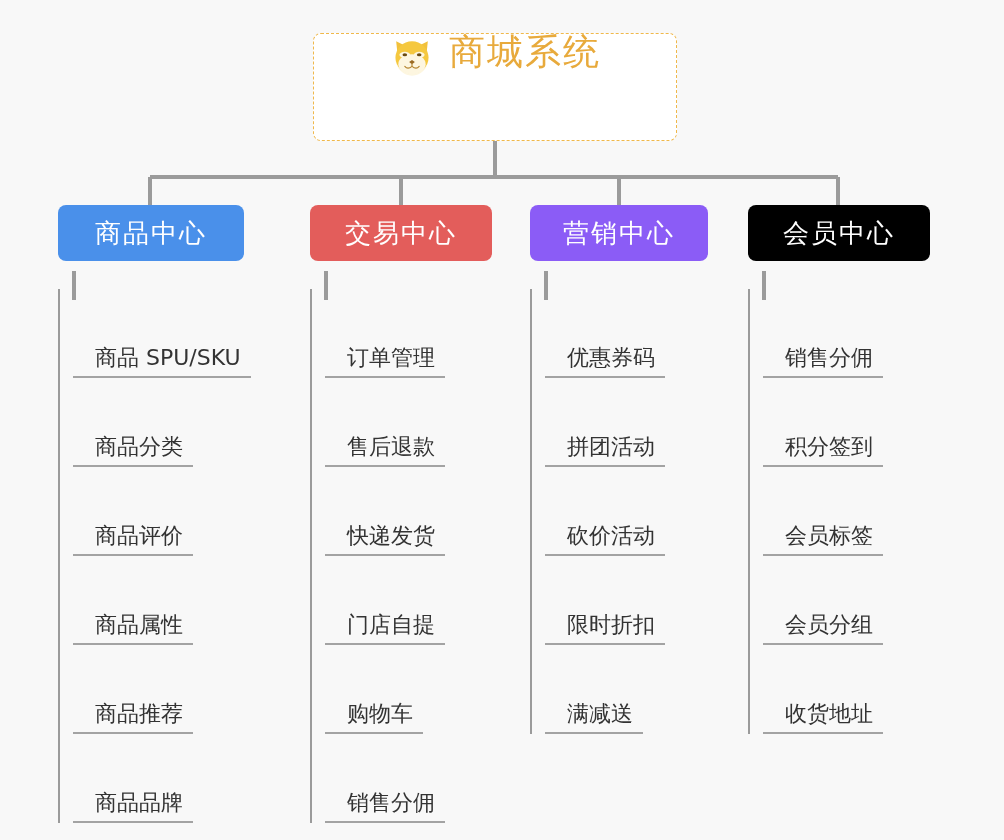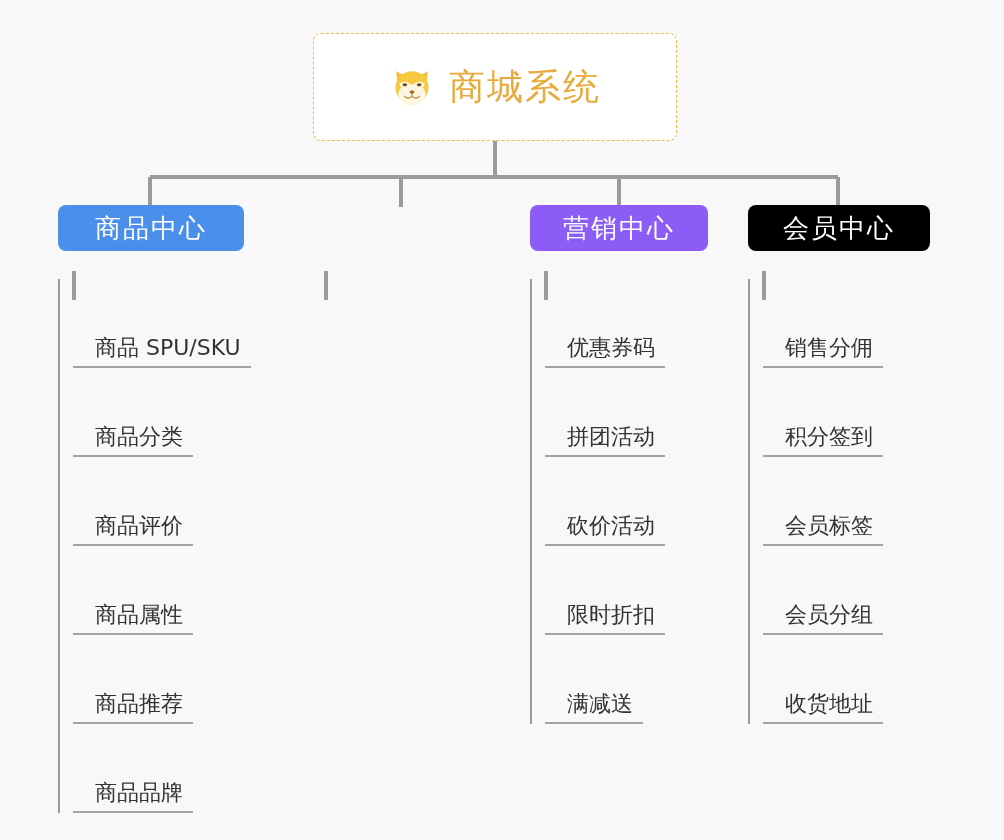--- a/index.html
+++ b/index.html
@@ -24,21 +24,20 @@
     position: absolute;
     left: 313px;
     top: 33px;
     width: 364px;
     height: 108px;
     box-sizing: border-box;
     background: #ffffff;
     border: 1px dashed #f0b84a;
     border-radius: 8px;
     display: flex;
-    align-items: center;
     justify-content: center;
     gap: 14px;
   }
   .root-title {
     font-size: 36px;
     color: #e8aa3c;
     letter-spacing: 2px;
     line-height: 1;
     font-family: "DejaVu Sans", "Liberation Sans", sans-serif;
   }
@@ -58,21 +57,21 @@
     height: 840px;
     pointer-events: none;
   }
 
   
   .branch {
     position: absolute;
     top: 205px;
   }
   .branch-header {
-    height: 46px;
+    height: 56px;
     box-sizing: border-box;
     border-radius: 8px;
     display: flex;
     align-items: center;
     justify-content: center;
     color: #ffffff;
     font-size: 26px;
     letter-spacing: 2px;
     font-family: "DejaVu Sans", "Liberation Sans", sans-serif;
   }
@@ -181,20 +180,45 @@
         </div>
       <div class="leaf">
           <span class="leaf-label">商品推荐</span>
         </div>
       <div class="leaf">
           <span class="leaf-label">商品品牌</span>
         </div>
     </div>
   </div>
 
+  <div class="branch branch-1">
+    <div class="branch-header" style="background:#e35d5b">
+      <span>交易中心</span>
+    </div>
+    <div class="branch-items">
+      <div class="leaf">
+          <span class="leaf-label">订单管理</span>
+        </div>
+      <div class="leaf">
+          <span class="leaf-label">售后退款</span>
+        </div>
+      <div class="leaf">
+          <span class="leaf-label">快递发货</span>
+        </div>
+      <div class="leaf">
+          <span class="leaf-label">门店自提</span>
+        </div>
+      <div class="leaf">
+          <span class="leaf-label">购物车</span>
+        </div>
+      <div class="leaf">
+          <span class="leaf-label">销售分佣</span>
+        </div>
+    </div>
+  </div>
 
   <div class="branch branch-2">
     <div class="branch-header" style="background:#8b5cf6">
       <span>营销中心</span>
     </div>
     <div class="branch-items">
       <div class="leaf">
           <span class="leaf-label">优惠券码</span>
         </div>
       <div class="leaf">

